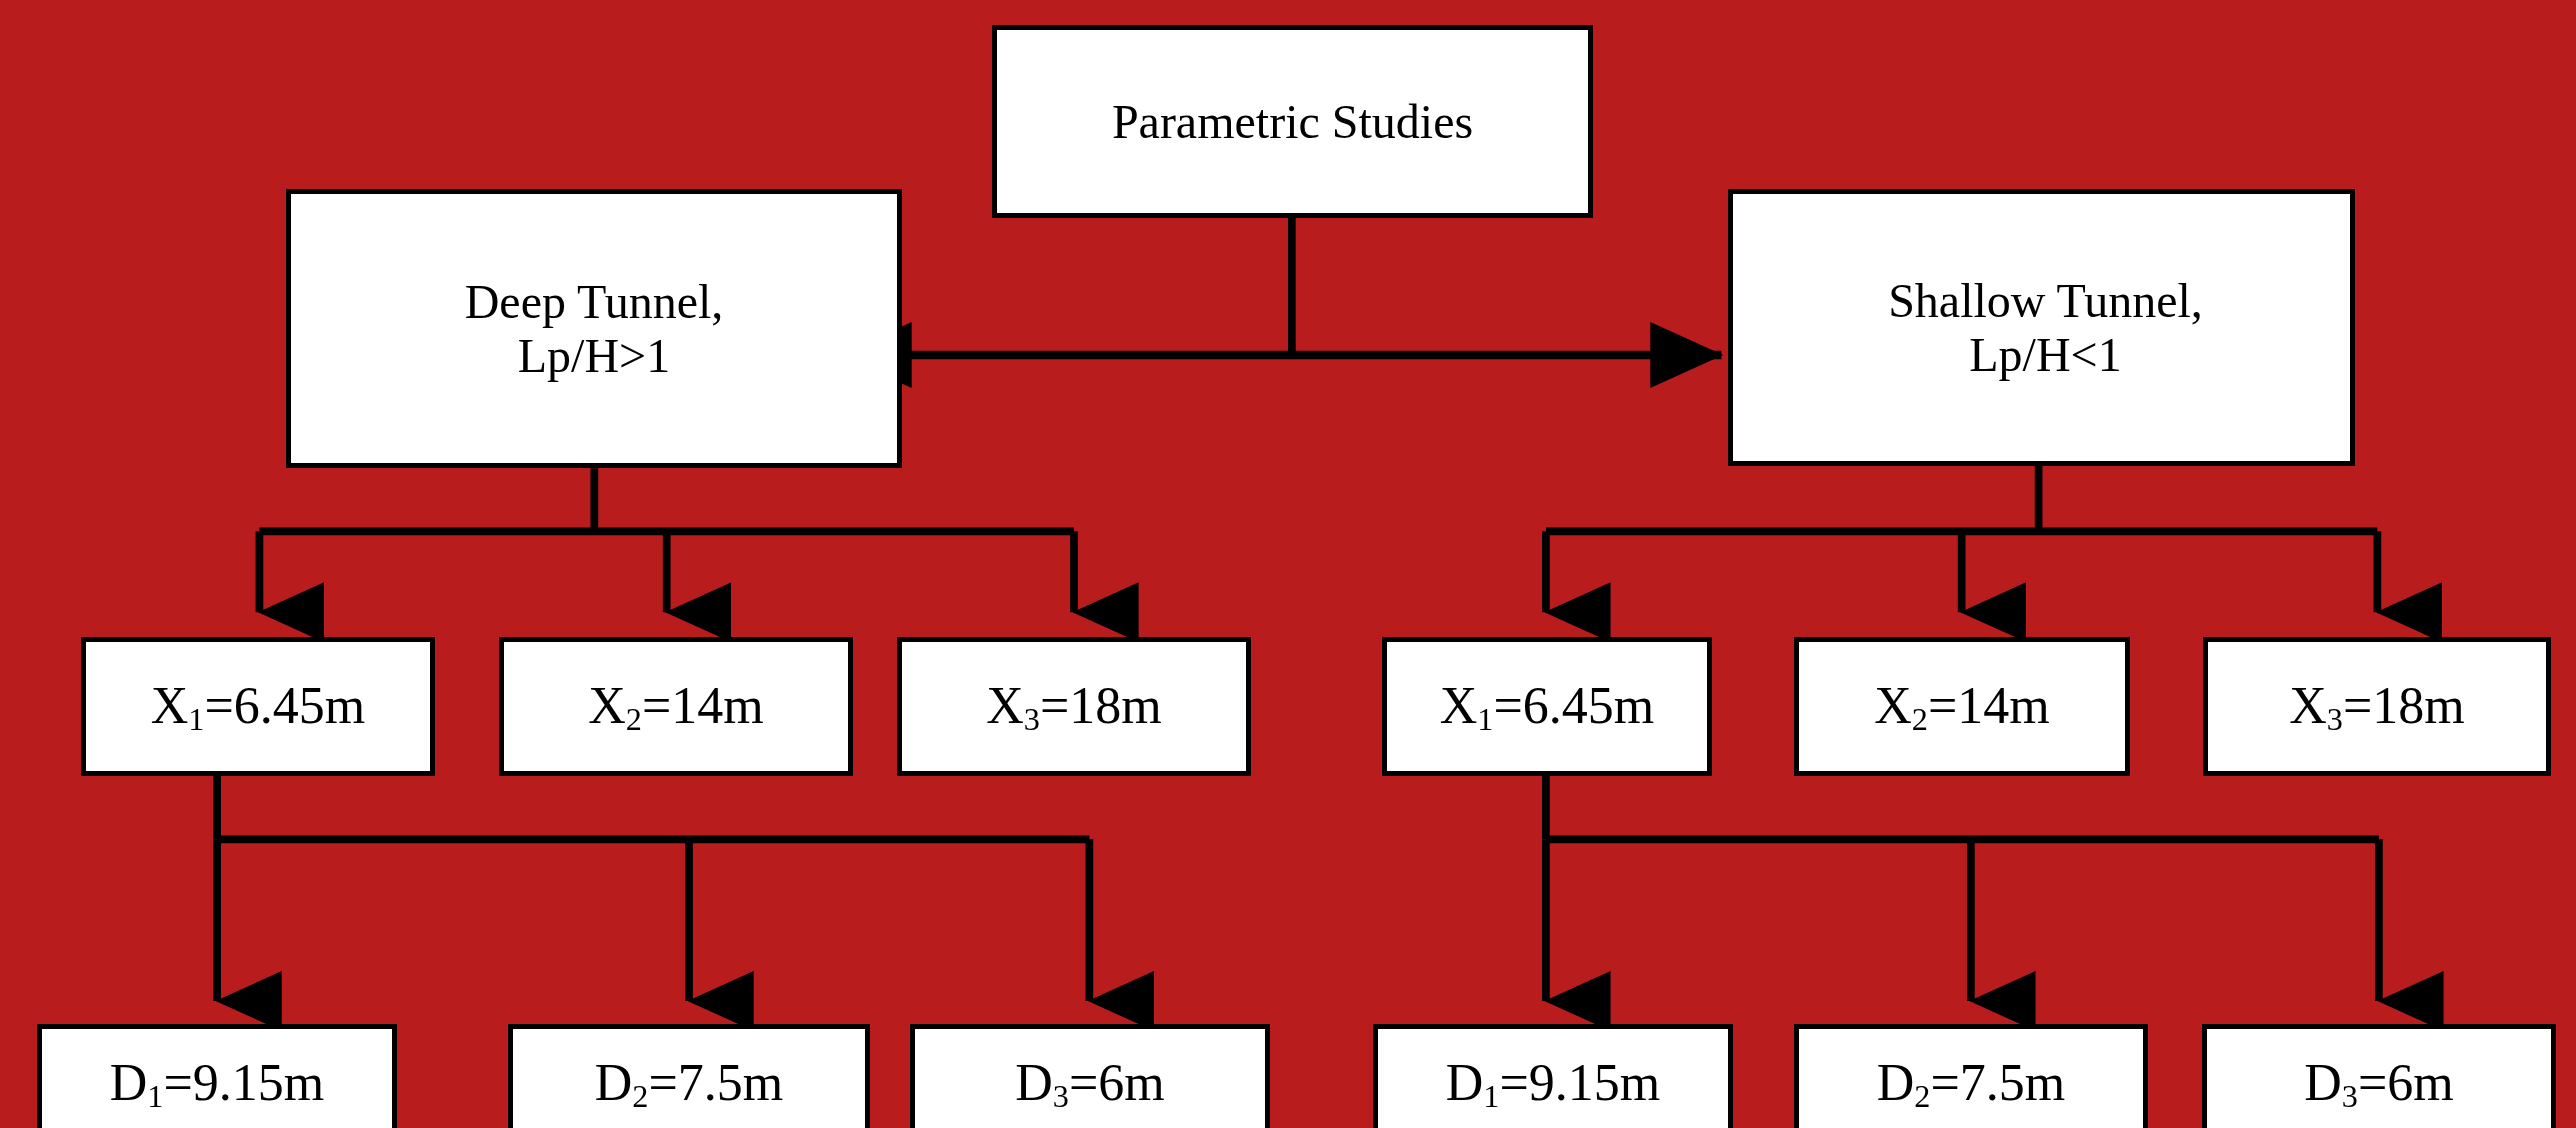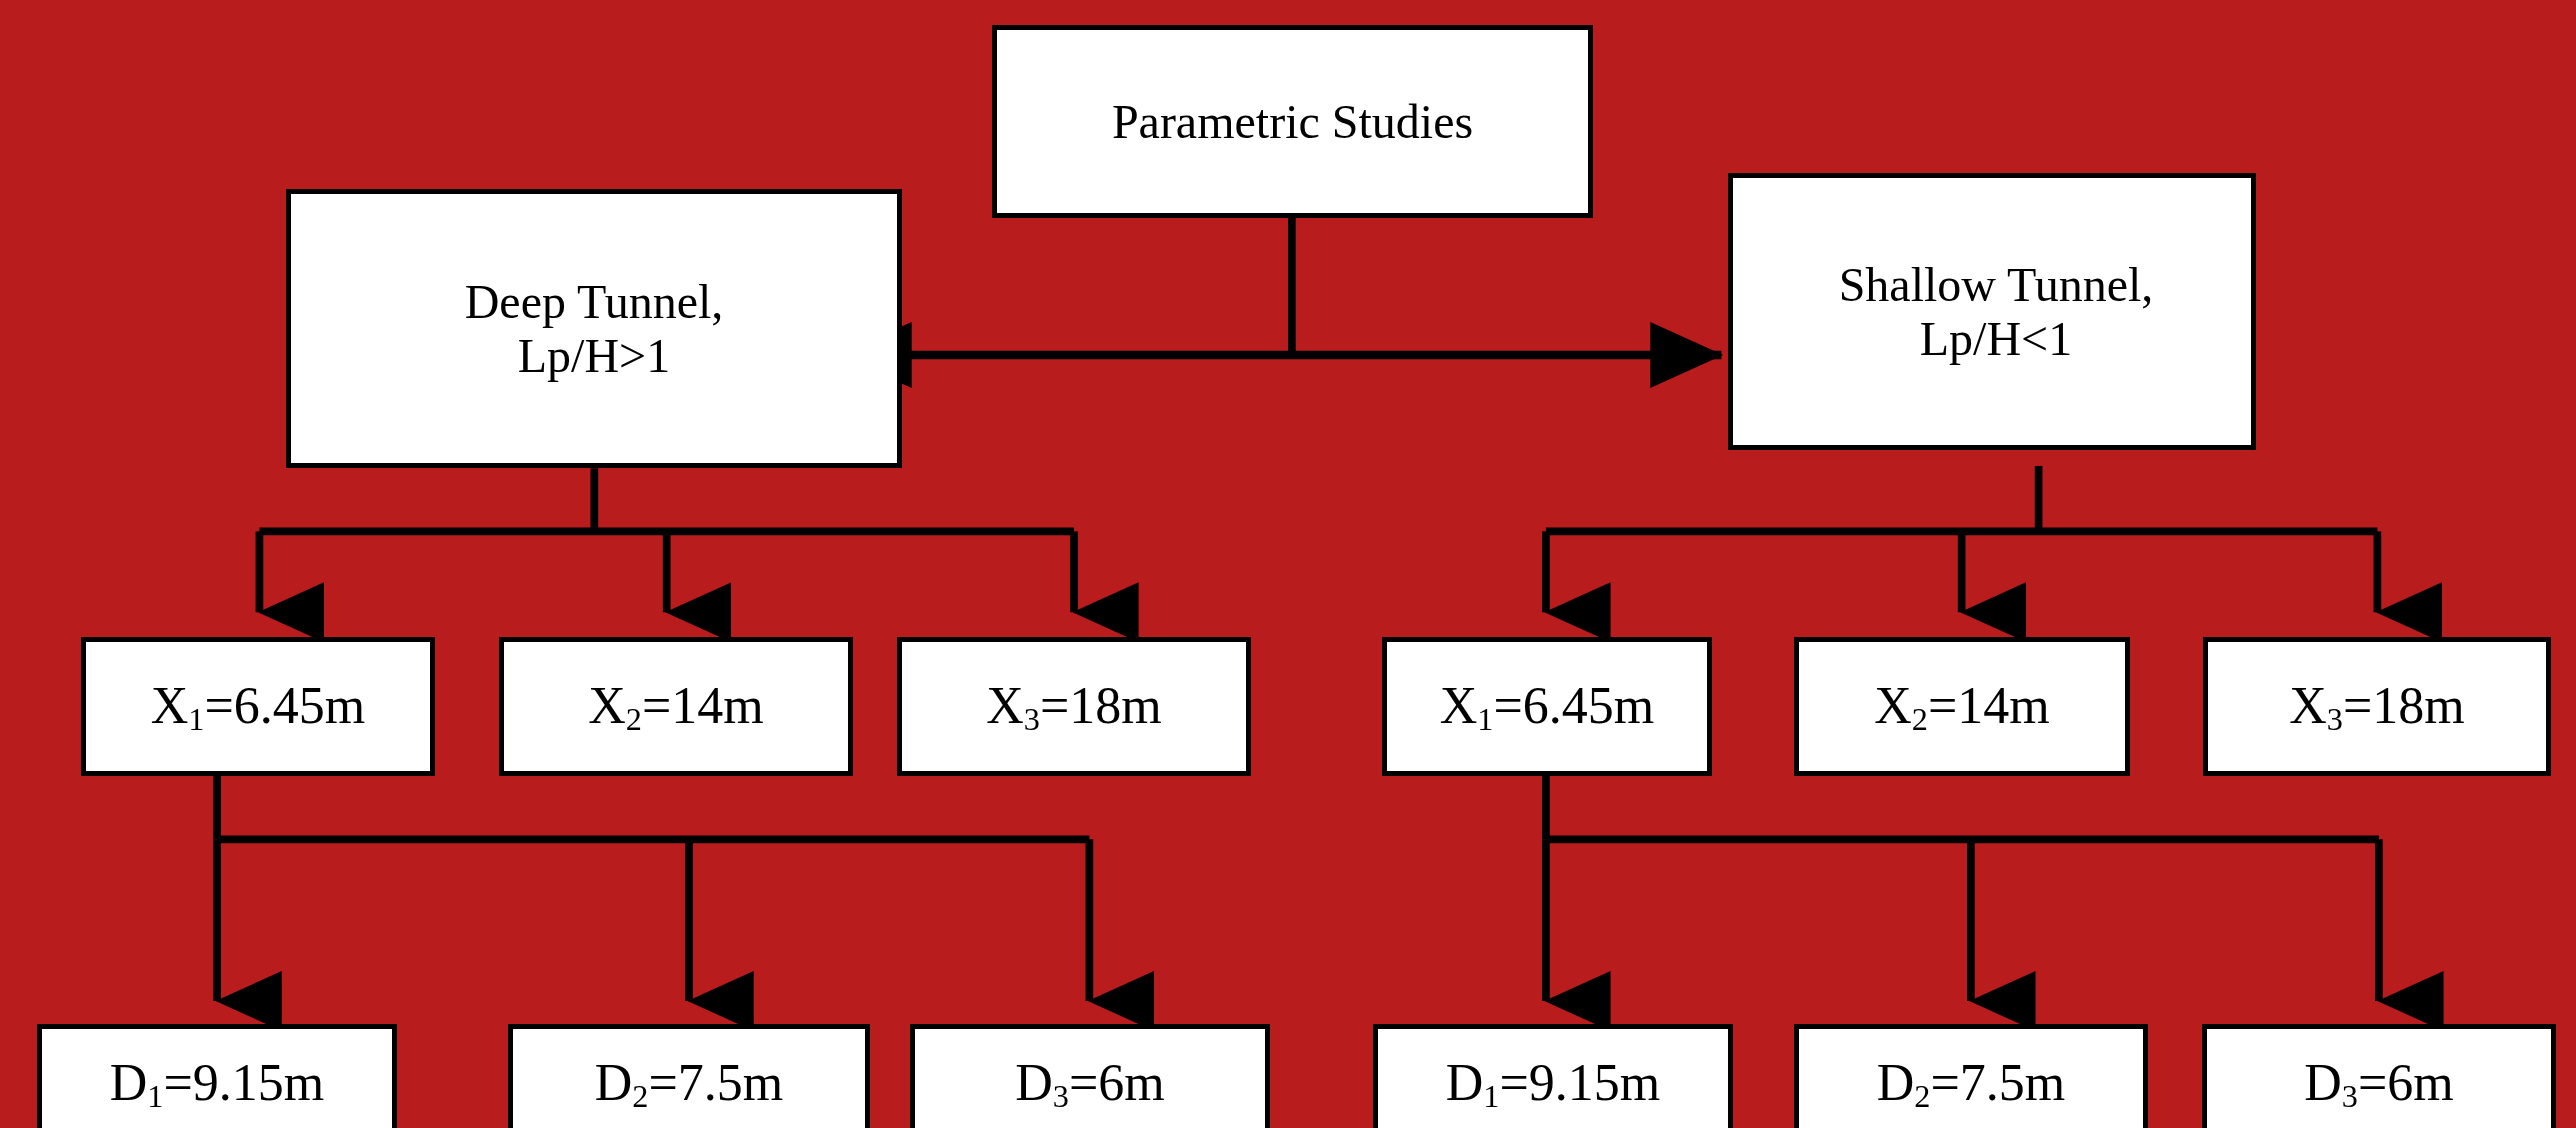--- a/index.html
+++ b/index.html
@@ -93,21 +93,21 @@
 
   <div class="node t-title" style="left:992px;top:25px;width:601px;height:193px;">
     <span class="line">Parametric Studies</span>
   </div>
 
   <div class="node t-branch" style="left:286px;top:189px;width:616px;height:279px;">
     <span class="line">Deep Tunnel,</span>
     <span class="line">Lp/H&gt;1</span>
   </div>
 
-  <div class="node t-branch" style="left:1728px;top:173px;width:528px;height:277px;padding-left:8px;">
+  <div class="node t-branch" style="left:1728px;top:189px;width:627px;height:277px;padding-left:8px;">
     <span class="line">Shallow Tunnel,</span>
     <span class="line">Lp/H&lt;1</span>
   </div>
 
   <div class="node t-leaf" style="left:81px;top:637px;width:354px;height:139px;">
     <span class="line"><span>X</span><sub>1</sub><span>=6.45m</span></span>
   </div>
   <div class="node t-leaf" style="left:499px;top:637px;width:354px;height:139px;">
     <span class="line"><span>X</span><sub>2</sub><span>=14m</span></span>
   </div>

